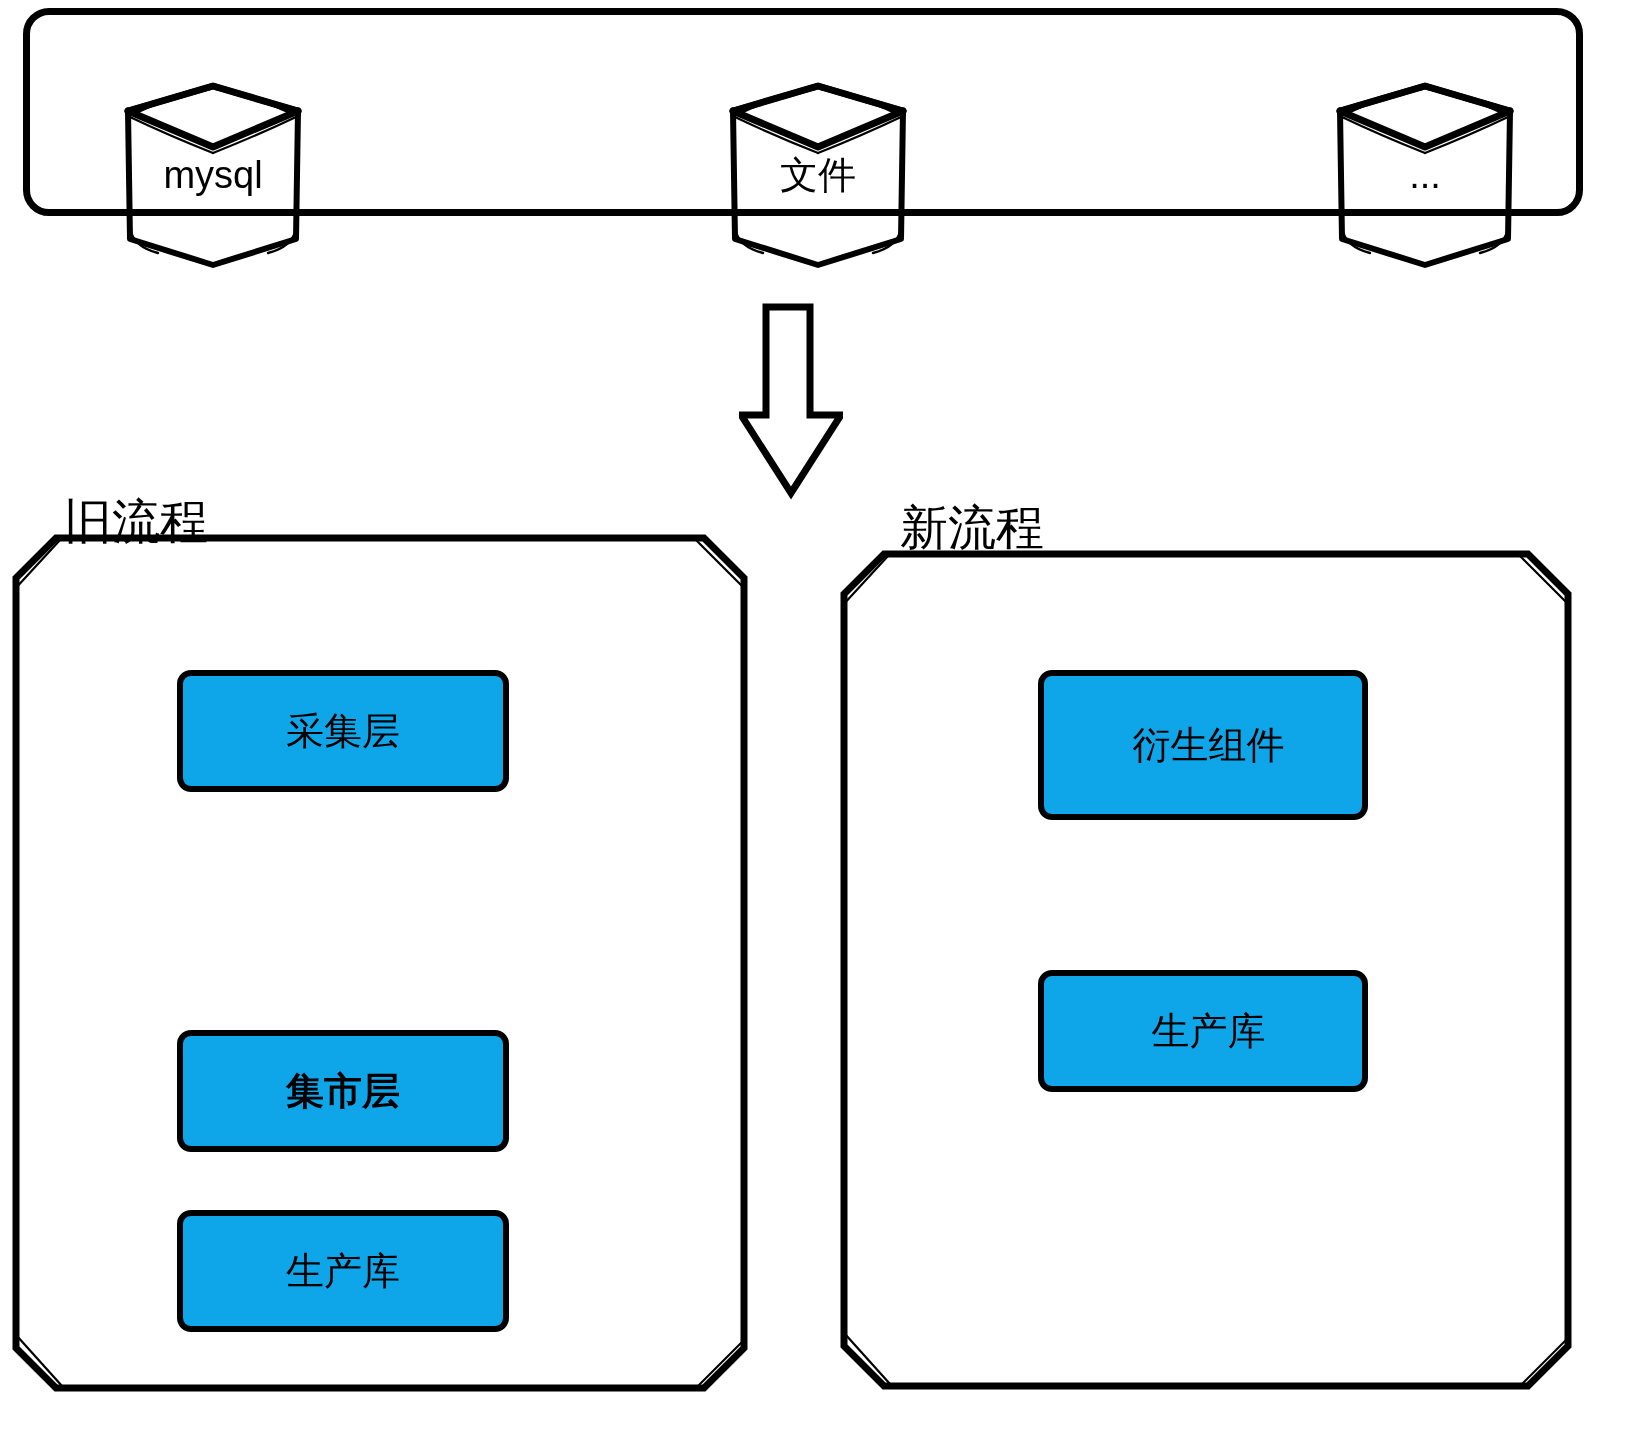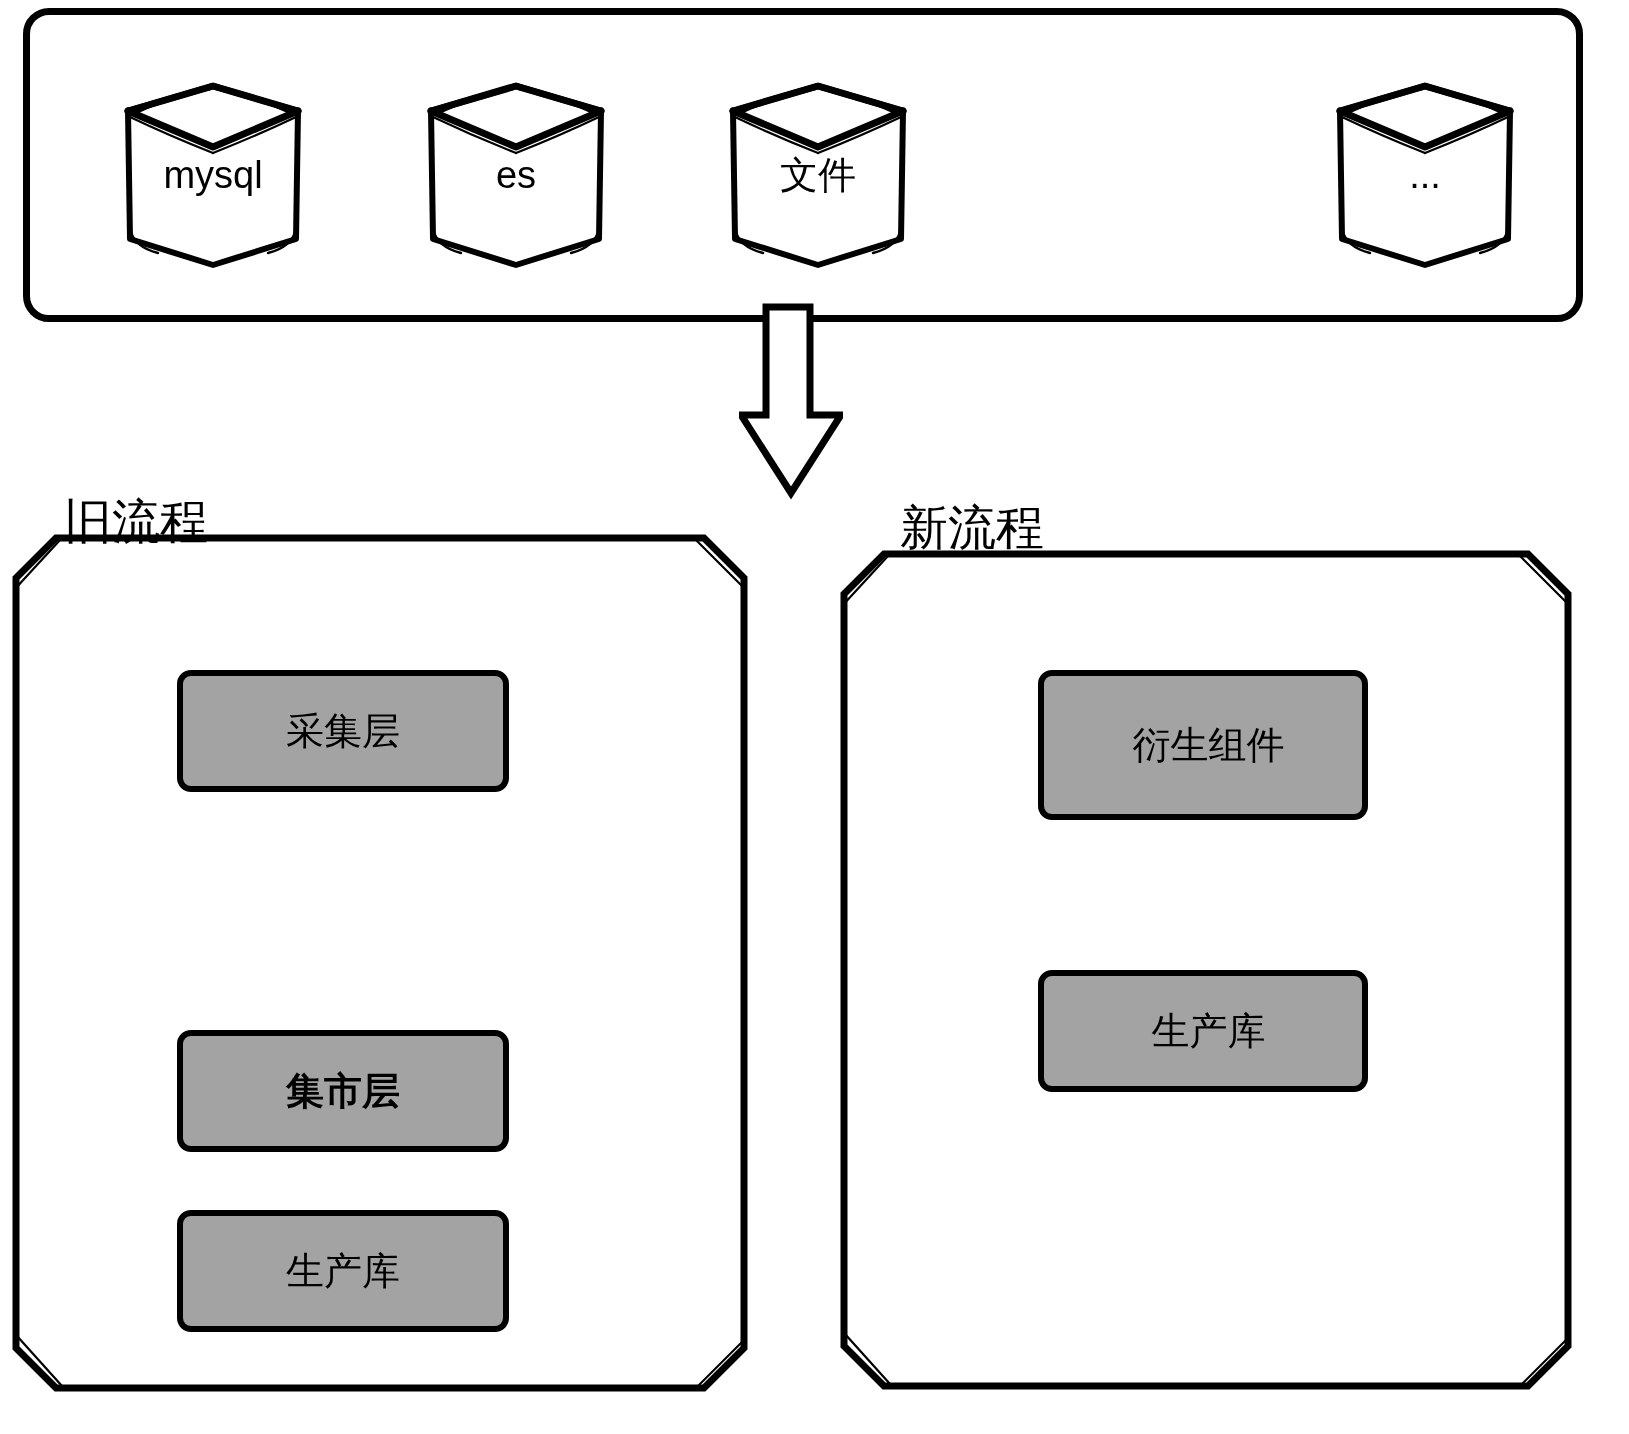--- a/index.html
+++ b/index.html
@@ -2,21 +2,21 @@
 <html><head>
 <meta charset="utf-8">
 <style>
   html,body{margin:0;padding:0;background:#ffffff;}
   .canvas{
     position:relative;width:1629px;height:1434px;background:#ffffff;overflow:hidden;
     font-family:"Liberation Sans","DejaVu Sans",sans-serif;color:#000;
   }
   
   .sources-panel{
-    position:absolute;left:23px;top:8px;width:1560px;height:314px;
+    position:absolute;left:23px;top:8px;width:1560px;height:208px;
     box-sizing:border-box;border:7px solid #000;border-radius:26px;background:#fff;
   }
   .cube{position:absolute;top:66px;width:178px;height:188px;}
   .cube svg{position:absolute;left:0;top:0;width:178px;height:188px;}
   .cube-label{
     position:absolute;left:0;right:0;top:50%;transform:translateY(-50%);
     text-align:center;font-size:38px;line-height:1;white-space:nowrap;
   }
   
   .flow-arrow{position:absolute;left:739px;top:300px;width:104px;height:200px;}
@@ -24,21 +24,21 @@
   .section-title{position:absolute;font-size:48px;line-height:1;white-space:nowrap;}
   .section-title.old{left:64px;top:498px;}
   .section-title.new{left:900px;top:504px;}
   
   .container-svg{position:absolute;}
   .container-svg.left{left:10px;top:532px;width:740px;height:862px;}
   .container-svg.right{left:838px;top:548px;width:736px;height:844px;}
   
   .layer-box{
     position:absolute;box-sizing:border-box;border:6px solid #000;border-radius:14px;
-    background:#a3a3a3;display:flex;align-items:center;justify-content:center;
+    background:#0ea5e9;display:flex;align-items:center;justify-content:center;
     font-size:38px;white-space:nowrap;
   }
   .lb-old{left:177px;width:332px;height:122px;}
   .lb-old.i0{top:670px;}
   .lb-old.i1{top:848px;}
   .lb-old.i2{top:1030px;font-weight:bold;}
   .lb-old.i3{top:1210px;}
   .lb-new{left:1038px;width:330px;padding-left:11px;}
   .lb-new.i0{top:670px;height:150px;}
   .lb-new.i1{top:970px;height:122px;}
@@ -55,34 +55,20 @@
         <path d="M4,30 L89,5 L174,30" stroke-width="7"></path>
         <path d="M4,30 L89,66 L174,30" stroke-width="7"></path>
         <path d="M12,32 Q50,14 87,8" stroke-width="2.2"></path>
           <path d="M166,32 Q128,14 91,8" stroke-width="2.2"></path>
         <path d="M6,36 Q46,55 89,72" stroke-width="2.2"></path>
           <path d="M172,36 Q132,55 89,72" stroke-width="2.2"></path>
         <path d="M6,148 Q10,166 34,172" stroke-width="2.4"></path>
           <path d="M172,148 Q168,166 144,172" stroke-width="2.4"></path>
       </svg>
       <span class="cube-label">mysql</span>
-    </div>
-    <div class="cube" style="left:397px;">
-      <svg viewBox="0 0 178 188" fill="none" stroke="#000" stroke-linejoin="round" stroke-linecap="round">
-        <path d="M89,5 L174,30 L172,158 L89,184 L6,158 L4,30 Z" stroke-width="6"></path>
-        <path d="M4,30 L89,5 L174,30" stroke-width="7"></path>
-        <path d="M4,30 L89,66 L174,30" stroke-width="7"></path>
-        <path d="M12,32 Q50,14 87,8" stroke-width="2.2"></path>
-          <path d="M166,32 Q128,14 91,8" stroke-width="2.2"></path>
-        <path d="M6,36 Q46,55 89,72" stroke-width="2.2"></path>
-          <path d="M172,36 Q132,55 89,72" stroke-width="2.2"></path>
-        <path d="M6,148 Q10,166 34,172" stroke-width="2.4"></path>
-          <path d="M172,148 Q168,166 144,172" stroke-width="2.4"></path>
-      </svg>
-      <span class="cube-label">es</span>
     </div>
     <div class="cube" style="left:699px;">
       <svg viewBox="0 0 178 188" fill="none" stroke="#000" stroke-linejoin="round" stroke-linecap="round">
         <path d="M89,5 L174,30 L172,158 L89,184 L6,158 L4,30 Z" stroke-width="6"></path>
         <path d="M4,30 L89,5 L174,30" stroke-width="7"></path>
         <path d="M4,30 L89,66 L174,30" stroke-width="7"></path>
         <path d="M12,32 Q50,14 87,8" stroke-width="2.2"></path>
           <path d="M166,32 Q128,14 91,8" stroke-width="2.2"></path>
         <path d="M6,36 Q46,55 89,72" stroke-width="2.2"></path>
           <path d="M172,36 Q132,55 89,72" stroke-width="2.2"></path>

